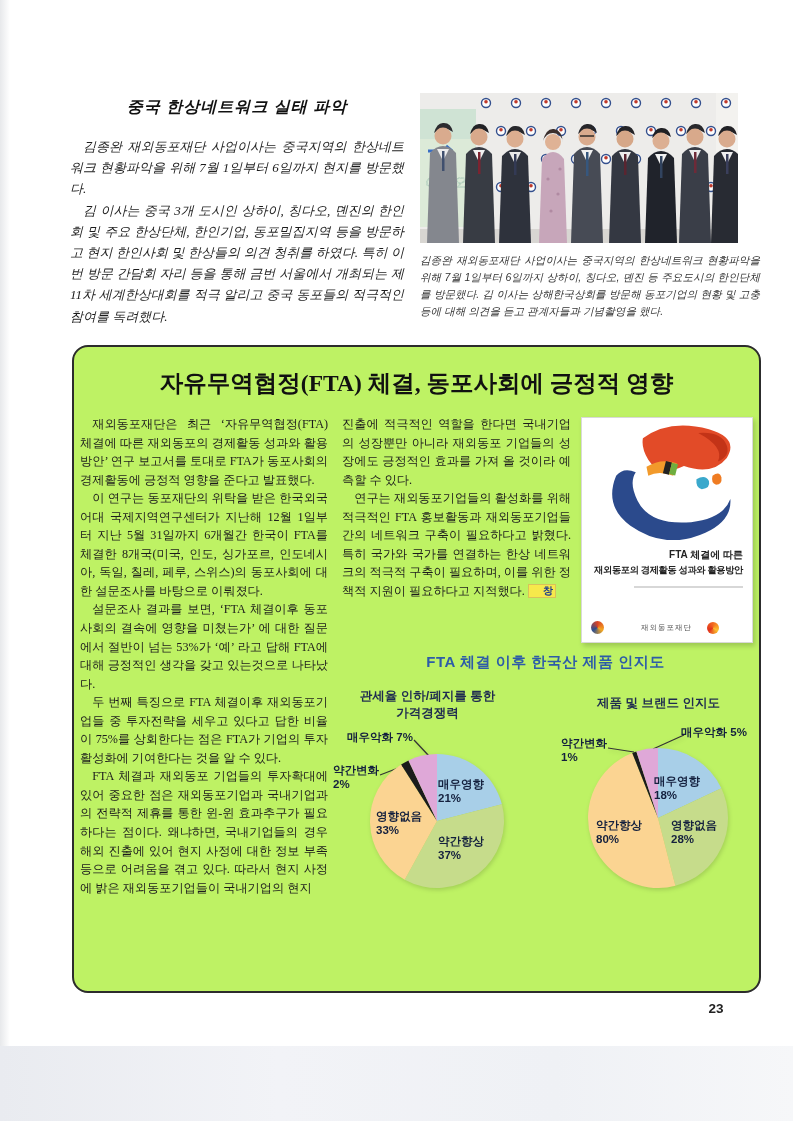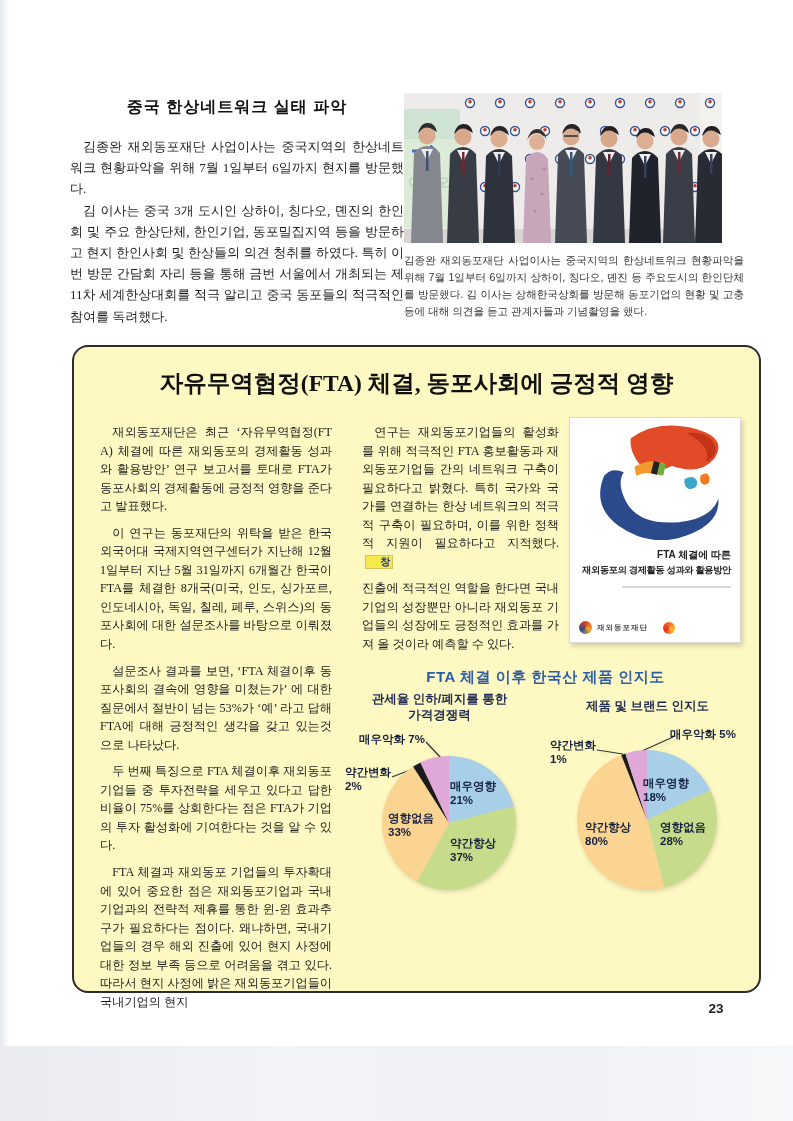--- a/index.html
+++ b/index.html
@@ -9,64 +9,64 @@
     font-family:"Liberation Sans",sans-serif;
   }
 
   
   .left-edge-shadow{position:absolute;left:0;top:0;width:10px;height:1121px;
     background:linear-gradient(to right,rgba(160,165,175,.25),rgba(255,255,255,0));}
   .bottom-scan-band{position:absolute;left:0;top:1046px;width:793px;height:75px;
     background:linear-gradient(90deg,#e9ebf0 0%,#f2f3f7 35%,#eff1f5 70%,#f6f7f9 100%);}
 
   
-  .top-section{position:absolute;left:70px;top:93px;width:694px;display:flex;}
+  .top-section{position:absolute;left:70px;top:93px;width:694px;display:flex;gap:16px;font-style:italic;}
   .top-left{width:334px;}
   .top-heading{font-size:16px;font-weight:bold;text-align:center;letter-spacing:1px;margin:4px 0 18px;color:#111;}
   .top-body p{margin:0;font-family:"Liberation Serif","DejaVu Serif",serif;font-size:13px;
     line-height:1.63;text-align:justify;word-break:break-all;text-indent:1em;color:#1c1c1c;}
   .top-right{width:344px;}
   .photo-frame{width:318px;height:150px;background:#e9e7e3;overflow:hidden;}
   .photo-caption{margin-top:9px;font-size:10.6px;line-height:1.6;color:#333;
     text-align:justify;word-break:break-all;width:340px;}
 
   
   .fta-box{position:absolute;left:72px;top:345px;width:689px;height:648px;box-sizing:border-box;
-    border:2px solid #2c2c2c;border-radius:16px;padding:10px 18px 0;background:#fef9c3;}
+    border:2px solid #2c2c2c;border-radius:16px;padding:10px 6px 0;background:#bef264;}
   .fta-title{font-family:"Liberation Serif","DejaVu Serif",serif;font-size:23.5px;font-weight:bold;
     text-align:center;margin:10px 0 16px;color:#111;}
   .cols{display:flex;gap:14px;}
   .col1{width:248px;flex:none;}
   .col2{flex:1;min-width:0;}
-  .fta-box p.body{margin:8px;font-family:"Liberation Serif","DejaVu Serif",serif;font-size:12.2px;
+  .fta-box p.body{margin:0;font-family:"Liberation Serif","DejaVu Serif",serif;font-size:12.2px;
     line-height:1.52;text-align:justify;word-break:break-all;text-indent:1em;color:#1c1c1c;}
   .fta-box p.body.noindent{text-indent:0;}
   .endmark{display:inline-block;background:#f6e94b;color:#1d3c8f;font-size:10px;font-weight:bold;
     line-height:1.25;padding:0 2px;margin-left:3px;border:1px solid #d8c25a;transform:translateY(-1px);}
 
   
   .book{float:right;width:172px;height:226px;margin:2px 0 10px 10px;background:#fff;
     border:1px solid #d9d9d9;box-shadow:2px 3px 5px rgba(0,0,0,.18);box-sizing:border-box;
     padding:6px 9px 5px;display:flex;flex-direction:column;}
   .book-art{width:100%;height:116px;display:block;}
   .book-title{text-align:right;margin-top:8px;color:#222;}
   .book-title .l1{font-size:10px;font-weight:bold;}
   .book-title .l2{font-size:9.3px;font-weight:bold;margin-top:2px;letter-spacing:-.4px;}
   .book-fineprint{height:2px;background:#d7d7d7;width:72%;margin:9px 0 0 auto;}
   .book-logos{margin-top:auto;display:flex;align-items:center;gap:5px;padding-bottom:3px;}
   .swirl-ico{width:13px;height:13px;border-radius:50%;flex:none;
     background:conic-gradient(#d94326,#f6a821,#2c4d8f,#d94326);}
-  .pub{font-size:7.5px;font-weight:bold;color:#4e4e4e;letter-spacing:1px;}
+  .pub{font-size:7.5px;font-weight:normal;color:#4e4e4e;letter-spacing:1px;margin-left:32px;}
   .swirl-ico2{width:12px;height:12px;border-radius:50%;flex:none;margin-left:10px;
     background:conic-gradient(#f2681f,#fbc02d,#e0301e,#f2681f);}
 
   
   .charts-wrap{clear:both;margin:14px -8px 0 -12px;}
   .charts-heading{text-align:center;color:#2d5ca8;font-weight:bold;font-size:15px;
-    letter-spacing:.5px;margin:2px 0 4px;}
+    letter-spacing:.5px;margin:2px 0 16px;}
   .charts-row{display:flex;justify-content:space-between;gap:8px;}
   .chart-title{font-weight:bold;font-size:12.5px;color:#1f2c50;text-align:center;
     white-space:pre-line;line-height:1.35;margin-bottom:2px;}
   .chart-block.right .chart-title{margin-top:7px;margin-bottom:6px;}
   .chart-area{position:relative;width:195px;height:172px;}
   .chart-block.right .chart-area{width:205px;}
   .pie-svg{position:absolute;left:0;top:0;width:100%;height:100%;
     filter:drop-shadow(1px 2px 2px rgba(0,0,0,.14));}
   .plbl{position:absolute;font-weight:bold;font-size:11.5px;color:#14203e;line-height:1.22;
     text-align:left;transform:translate(-50%,-50%);white-space:nowrap;}
@@ -240,22 +240,22 @@
           <div class="l1">FTA 체결에 따른</div>
           <div class="l2">재외동포의 경제활동 성과와 활용방안</div>
         </div>
         <div class="book-fineprint"></div>
         <div class="book-logos">
           <span class="swirl-ico"></span>
           <span class="pub">재외동포재단</span>
           <span class="swirl-ico2"></span>
         </div>
       </div>
+      <p class="body noindent">진출에 적극적인 역할을 한다면 국내기업의 성장뿐만 아니라 재외동포 기업들의 성장에도 긍정적인 효과를 가져 올 것이라 예측할 수 있다.</p>
       <p class="body"><span>연구는 재외동포기업들의 활성화를 위해 적극적인 FTA 홍보활동과 재외동포기업들 간의 네트워크 구축이 필요하다고 밝혔다. 특히 국가와 국가를 연결하는 한상 네트워크의 적극적 구축이 필요하며, 이를 위한 정책적 지원이 필요하다고 지적했다.</span><span class="endmark">창</span></p>
-      <p class="body noindent">진출에 적극적인 역할을 한다면 국내기업의 성장뿐만 아니라 재외동포 기업들의 성장에도 긍정적인 효과를 가져 올 것이라 예측할 수 있다.</p>
 
       <div class="charts-wrap">
         <div class="charts-heading">FTA 체결 이후 한국산 제품 인지도</div>
         <div class="charts-row">
 
           <div class="chart-block">
             <div class="chart-title">관세율 인하/폐지를 통한
 가격경쟁력</div>
             <div class="chart-area">
               <svg class="pie-svg" viewBox="0 0 195 172">

